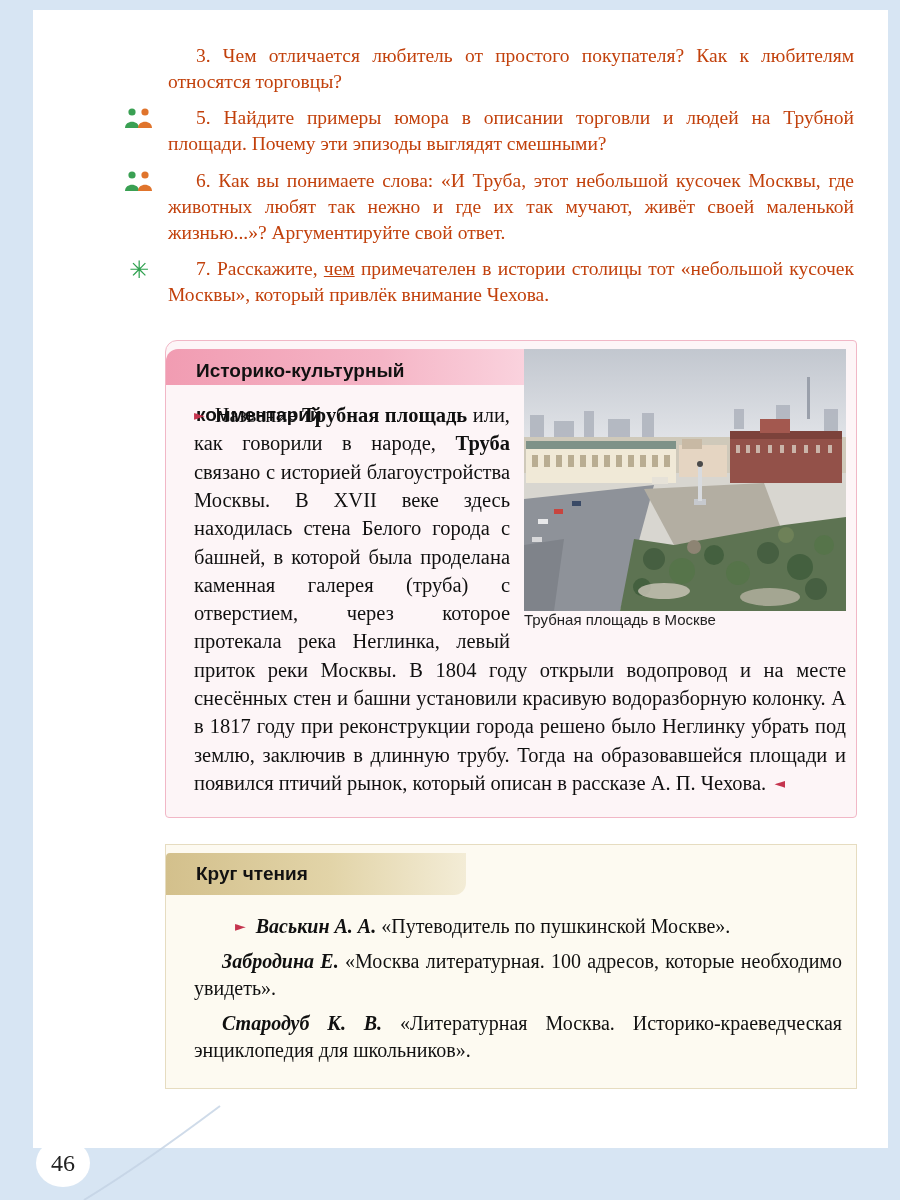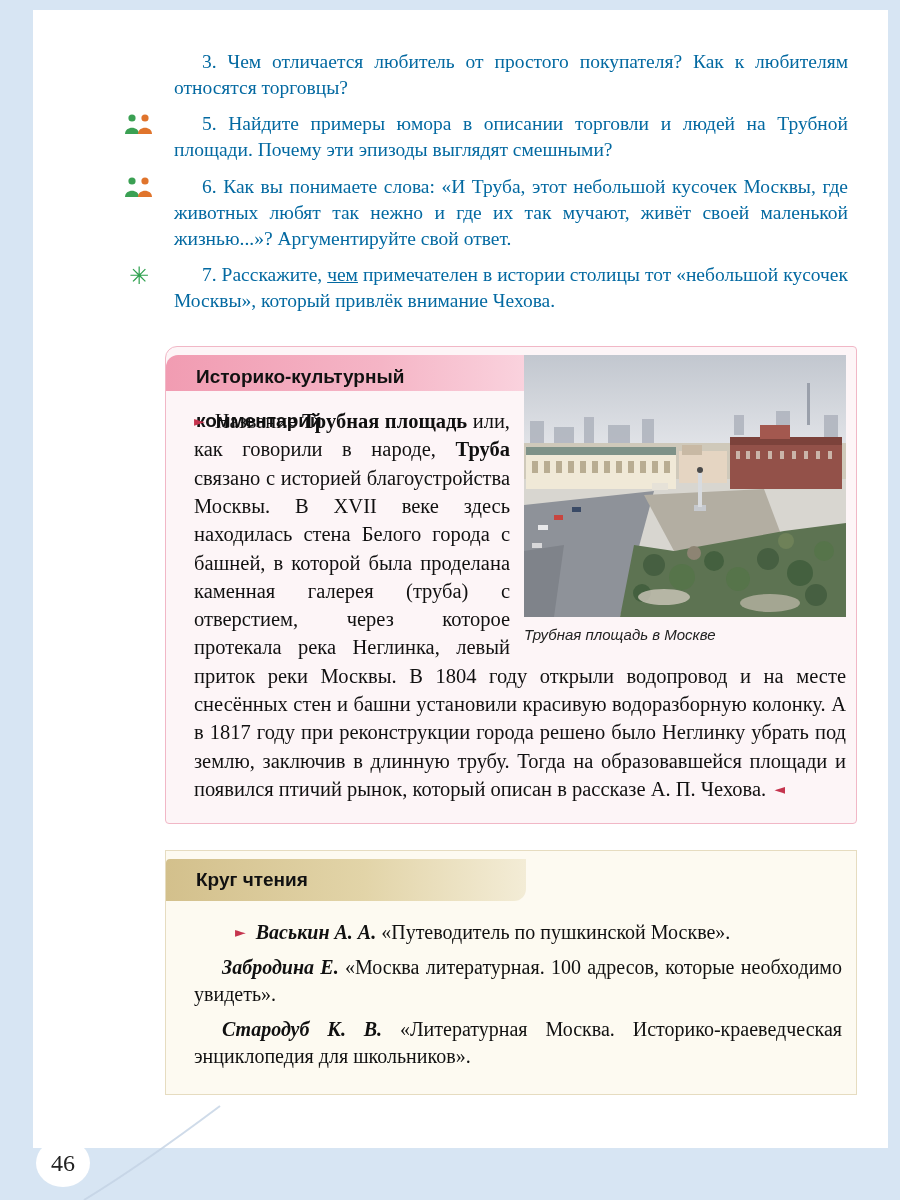--- a/index.html
+++ b/index.html
@@ -12,22 +12,22 @@
   .paper {
     position:absolute; left:33px; top:10px; width:855px; height:1138px;
     background:#ffffff;
   }
   .content {
     position:absolute; left:165px; top:40px; width:692px;
   }
   
   .question { position:relative; margin:0 0 10px 0; }
   .q-text {
-    margin:9px; text-align:justify; text-indent:28px;
-    font-size:19.5px; line-height:1.34; color:#0369a1;
+    margin:3px; text-align:justify; text-indent:28px;
+    font-size:19.5px; line-height:1.34; color:#c2410c;
   }
   .q-icon {
     position:absolute; left:-42px; top:2px; width:32px; text-align:center;
   }
   .asterisk-icon {
     color:#2fa14f; font-size:24px; line-height:1; font-family:"DejaVu Sans", sans-serif;
   }
   
   .commentary-box {
     margin-top:32px;
@@ -41,40 +41,40 @@
     margin:0 0 16px -28px; padding-left:30px; box-sizing:border-box;
     background:linear-gradient(90deg,#f19cb2 0%,#f5b5c6 55%,#fbd9e3 100%);
     border-radius:12px 0 14px 0;
     font-family:"Liberation Sans", sans-serif;
     font-weight:bold; font-size:19px; color:#111;
   }
   .photo-figure { float:right; width:322px; margin:0 0 6px 14px; }
   .photo-figure svg { display:block; width:322px; height:262px; }
   .photo-caption {
     font-family:"Liberation Sans", sans-serif;
-    font-size:15px; color:#222; margin-top:9px;font-style:italic;
+    font-size:15px; color:#222; margin-top:0;
   }
   .commentary-text {
     margin:0; text-align:justify;
     font-size:20.5px; line-height:1.38; color:#101010;
   }
   .marker {
     color:#c5344e; font-size:14px; font-family:"DejaVu Sans", sans-serif;
     vertical-align:2px;
   }
   .marker.start { margin-right:10px; }
   .marker.end { margin-left:8px; }
   
   .reading-box {
     margin-top:26px;
     border:1px solid #e6dcc0; background:#fdfaf1;
     padding:8px 14px 16px 28px;
   }
   .reading-header {
-    height:42px; line-height:42px; width:360px;
+    height:42px; line-height:42px; width:300px;
     margin:0 0 18px -28px; padding-left:30px; box-sizing:border-box;
     background:linear-gradient(90deg,#d3c08c 0%,#e2d4a8 55%,#f3ecd6 100%);
     border-radius:4px 0 12px 0;
     font-family:"Liberation Sans", sans-serif;
     font-weight:bold; font-size:19px; color:#111;
   }
   .book {
     margin:0 0 7px 0; text-align:justify; text-indent:28px;
     font-size:20px; line-height:1.38; color:#101010;
   }

